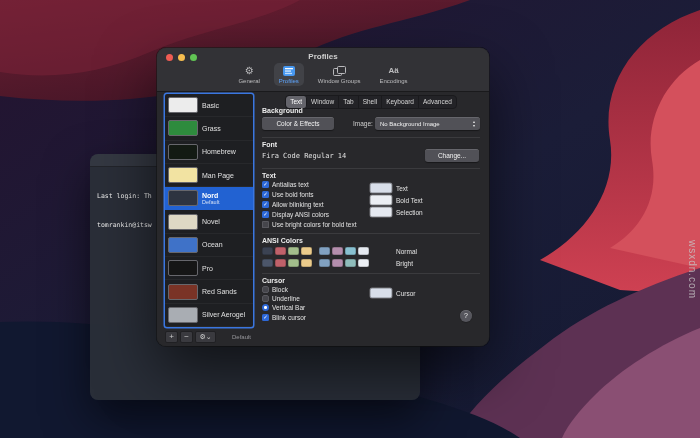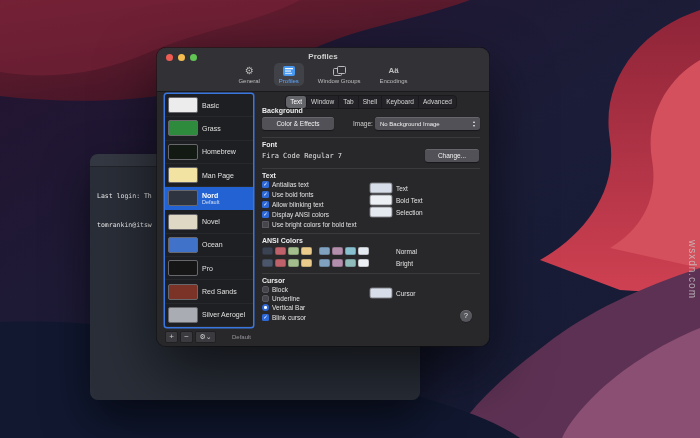--- a/index.html
+++ b/index.html
@@ -244,21 +244,21 @@
     <div class="dd" style="left:218px; top:69px; width:105px;">
       <div class="ddtext">No Background Image</div>
       <div class="ddchev">
           <span>▴</span>
           <span>▾</span>
         </div>
     </div>
     <div class="hr" style="top:89px;"></div>
 
     <div class="sect" style="left:105px; top:93px;">Font</div>
-    <div class="fontval" style="left:105px; top:104px;">Fira Code Regular 7</div>
+    <div class="fontval" style="left:105px; top:104px;">Fira Code Regular 14</div>
     <div class="btn" style="left:268px; top:101px; width:54px;">Change...</div>
     <div class="hr" style="top:120px;"></div>
 
     <div class="sect" style="left:105px; top:124px;">Text</div>
     <div class="ck on" style="left:105px; top:133px;">
       <div class="ckbox"></div>
       <span>Antialias text</span>
     </div>
     <div class="ck on" style="left:105px; top:143px;">
       <div class="ckbox"></div>

